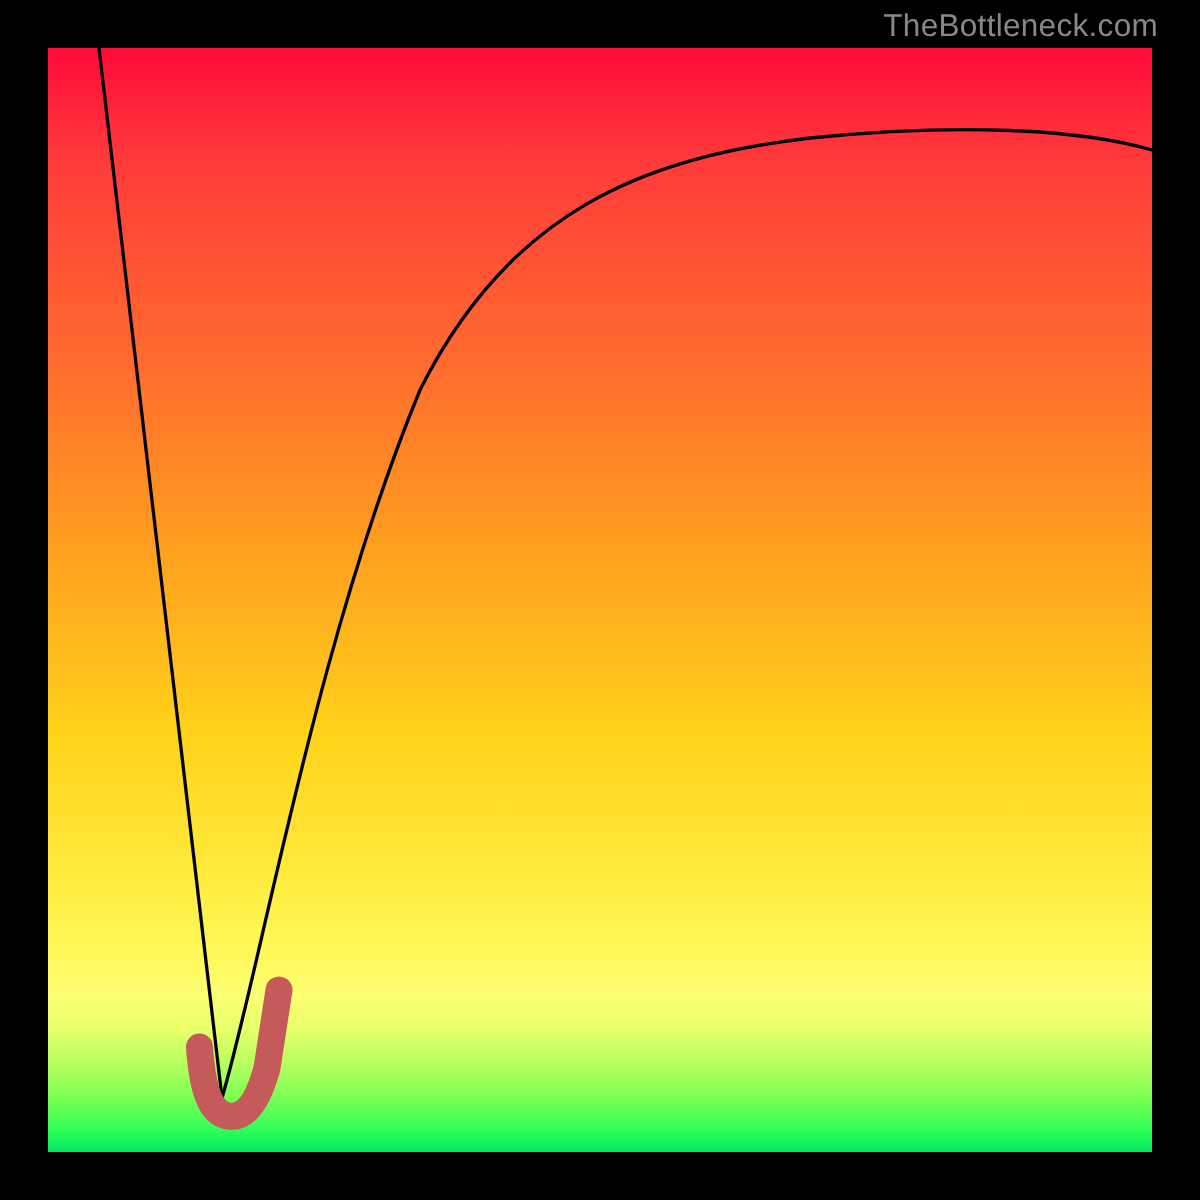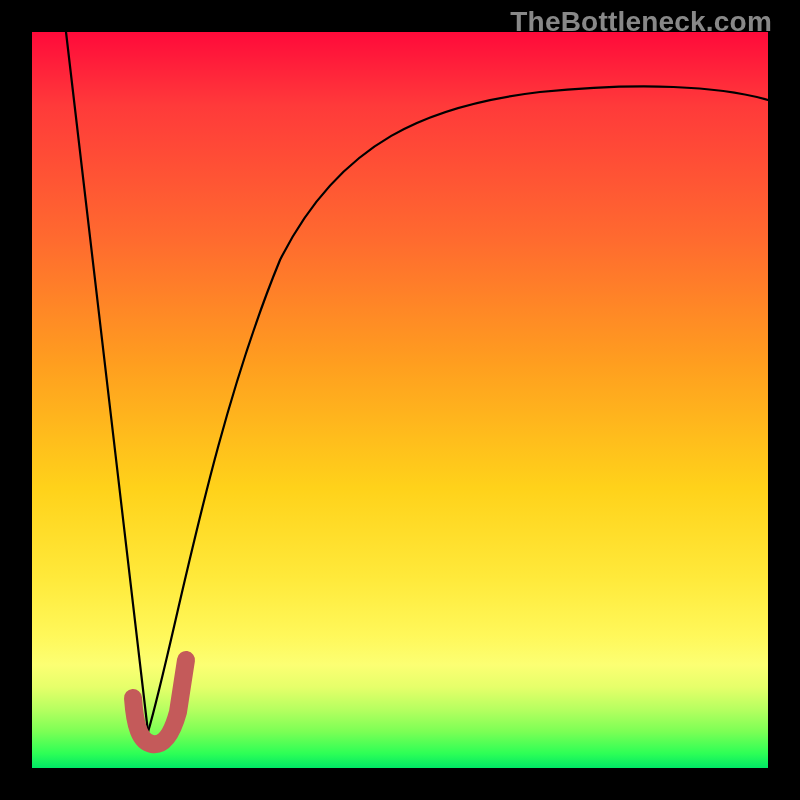--- a/index.html
+++ b/index.html
@@ -41,22 +41,22 @@
       #7dff55 95%,
       #2eff56 98%,
       #00e865 100%
     );
   }
   .watermark {
     position: absolute;
     top: 6px;
     right: 28px;
     color: #888;
-    font-size: 28px;
-    font-weight: 700;
+    font-size: 21px;
+    font-weight: 400;
     letter-spacing: 0.2px;
     user-select: none;
   }
   svg.curves {
     position: absolute;
     top: 0;
     left: 0;
   }
 </style>
 </head>

